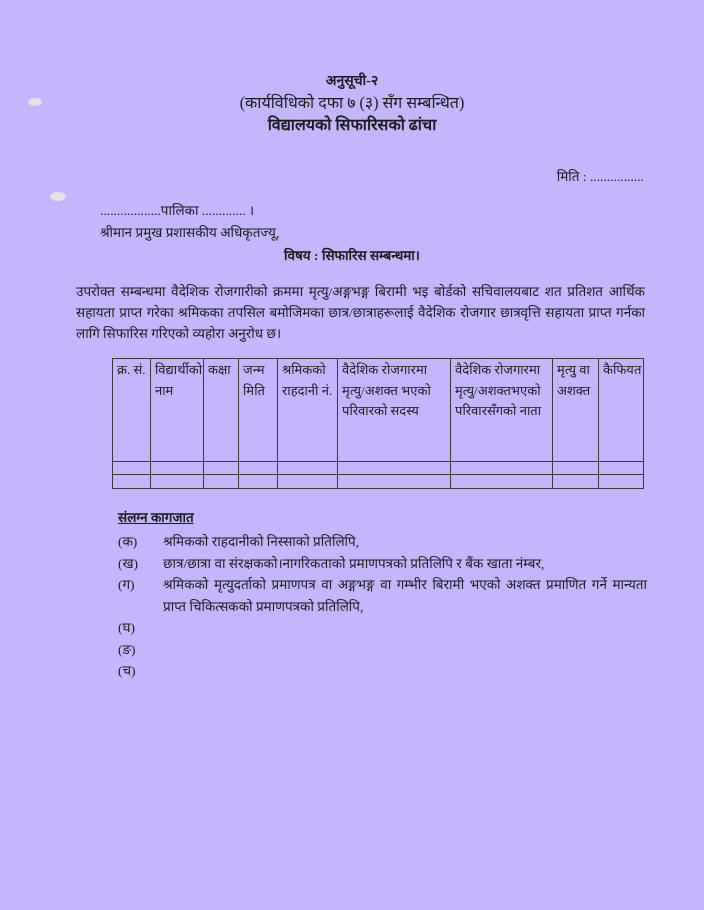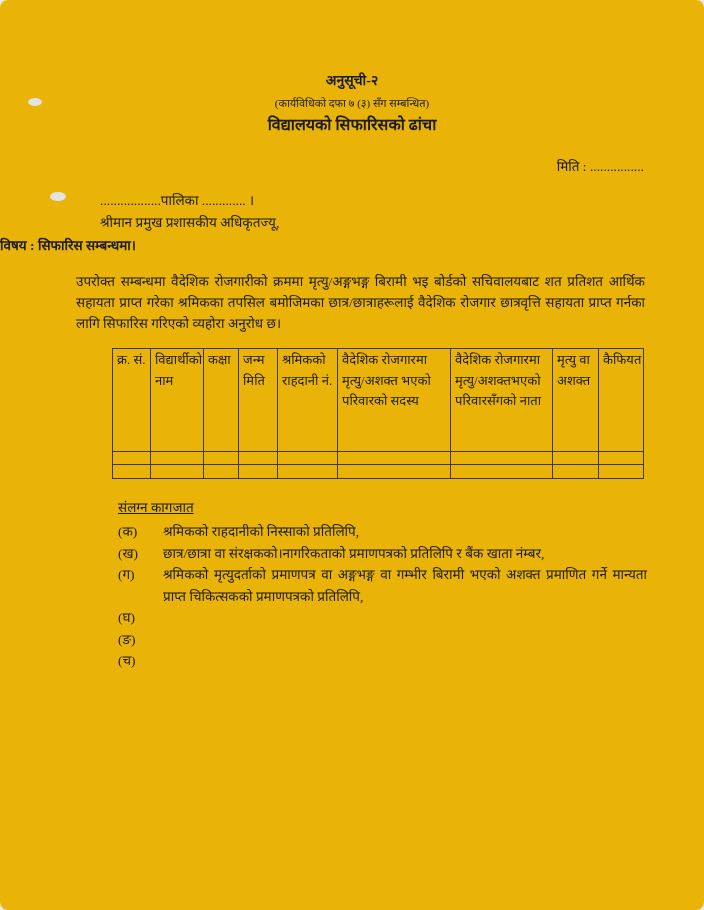--- a/index.html
+++ b/index.html
@@ -2,42 +2,41 @@
 <html><head>
 <meta charset="utf-8">
 <style>
   * { margin: 0; padding: 0; box-sizing: border-box; }
   html, body { background: #e9e9e9; }
   .page {
     position: relative;
     width: 704px;
     height: 910px;
     margin: 0 auto;
-    background: #eab308;
+    background: #c4b5fd;
     color: #1c1c1c;
     font-family: "Liberation Serif", "DejaVu Serif", serif;
     font-size: 13.5px;
     overflow: hidden;
-    border-radius: 8px;
   }
   
   .speck { position: absolute; background: #e3e3e3; border-radius: 50%; }
   .speck.s1 { left: 28px; top: 98px;  width: 14px; height: 8px; }
   .speck.s2 { left: 50px; top: 192px; width: 16px; height: 9px; }
 
   .header-block { padding-top: 70px; text-align: center; line-height: 22px; }
   .title-main  { font-weight: bold; font-size: 14px; }
-  .title-sub   { font-size: 11px; }
+  .title-sub   { font-size: 16px; }
   .title-form  { font-weight: bold; font-size: 16px; }
 
-  .date-row { margin-top: 21px; padding-right: 60px; text-align: right; }
+  .date-row { margin-top: 31px; padding-right: 60px; text-align: right; }
 
   .address-block { margin: 15px 0 0 100px; line-height: 22px; }
 
-  .subject-row { margin-top: 2px; text-align: left; font-weight: bold; }
+  .subject-row { margin-top: 2px; text-align: center; font-weight: bold; }
 
   .body-paragraph {
     margin: 17px 59px 0 76px;
     text-align: justify;
     line-height: 21px;
   }
 
   table.main-table {
     margin: 14px 0 0 112px;
     border-collapse: collapse;
@@ -56,21 +55,21 @@
   }
   tr.header-row th { height: 103px; }
   tr.empty-row-1 td { height: 13px; }
   tr.empty-row-2 td { height: 14px; }
   .c1 { width: 38px; }  .c2 { width: 53px; }  .c3 { width: 35px; }
   .c4 { width: 39px; }  .c5 { width: 60px; }  .c6 { width: 113px; }
   .c7 { width: 102px; } .c8 { width: 46px; }  .c9 { width: 45px; }
 
   .attachments { margin: 19px 0 0 118px; }
   .attachments-heading {
-    font-weight: normal;
+    font-weight: bold;
     text-decoration: underline;
     margin-bottom: 5px;
   }
   .attachment-item { display: flex; align-items: flex-start; line-height: 21.5px; }
   .attachment-label { width: 45px; flex: 0 0 45px; }
   .attachment-text  { width: 484px; flex: 0 0 484px; text-align: justify; }
 </style>
 </head>
 <body>
 

